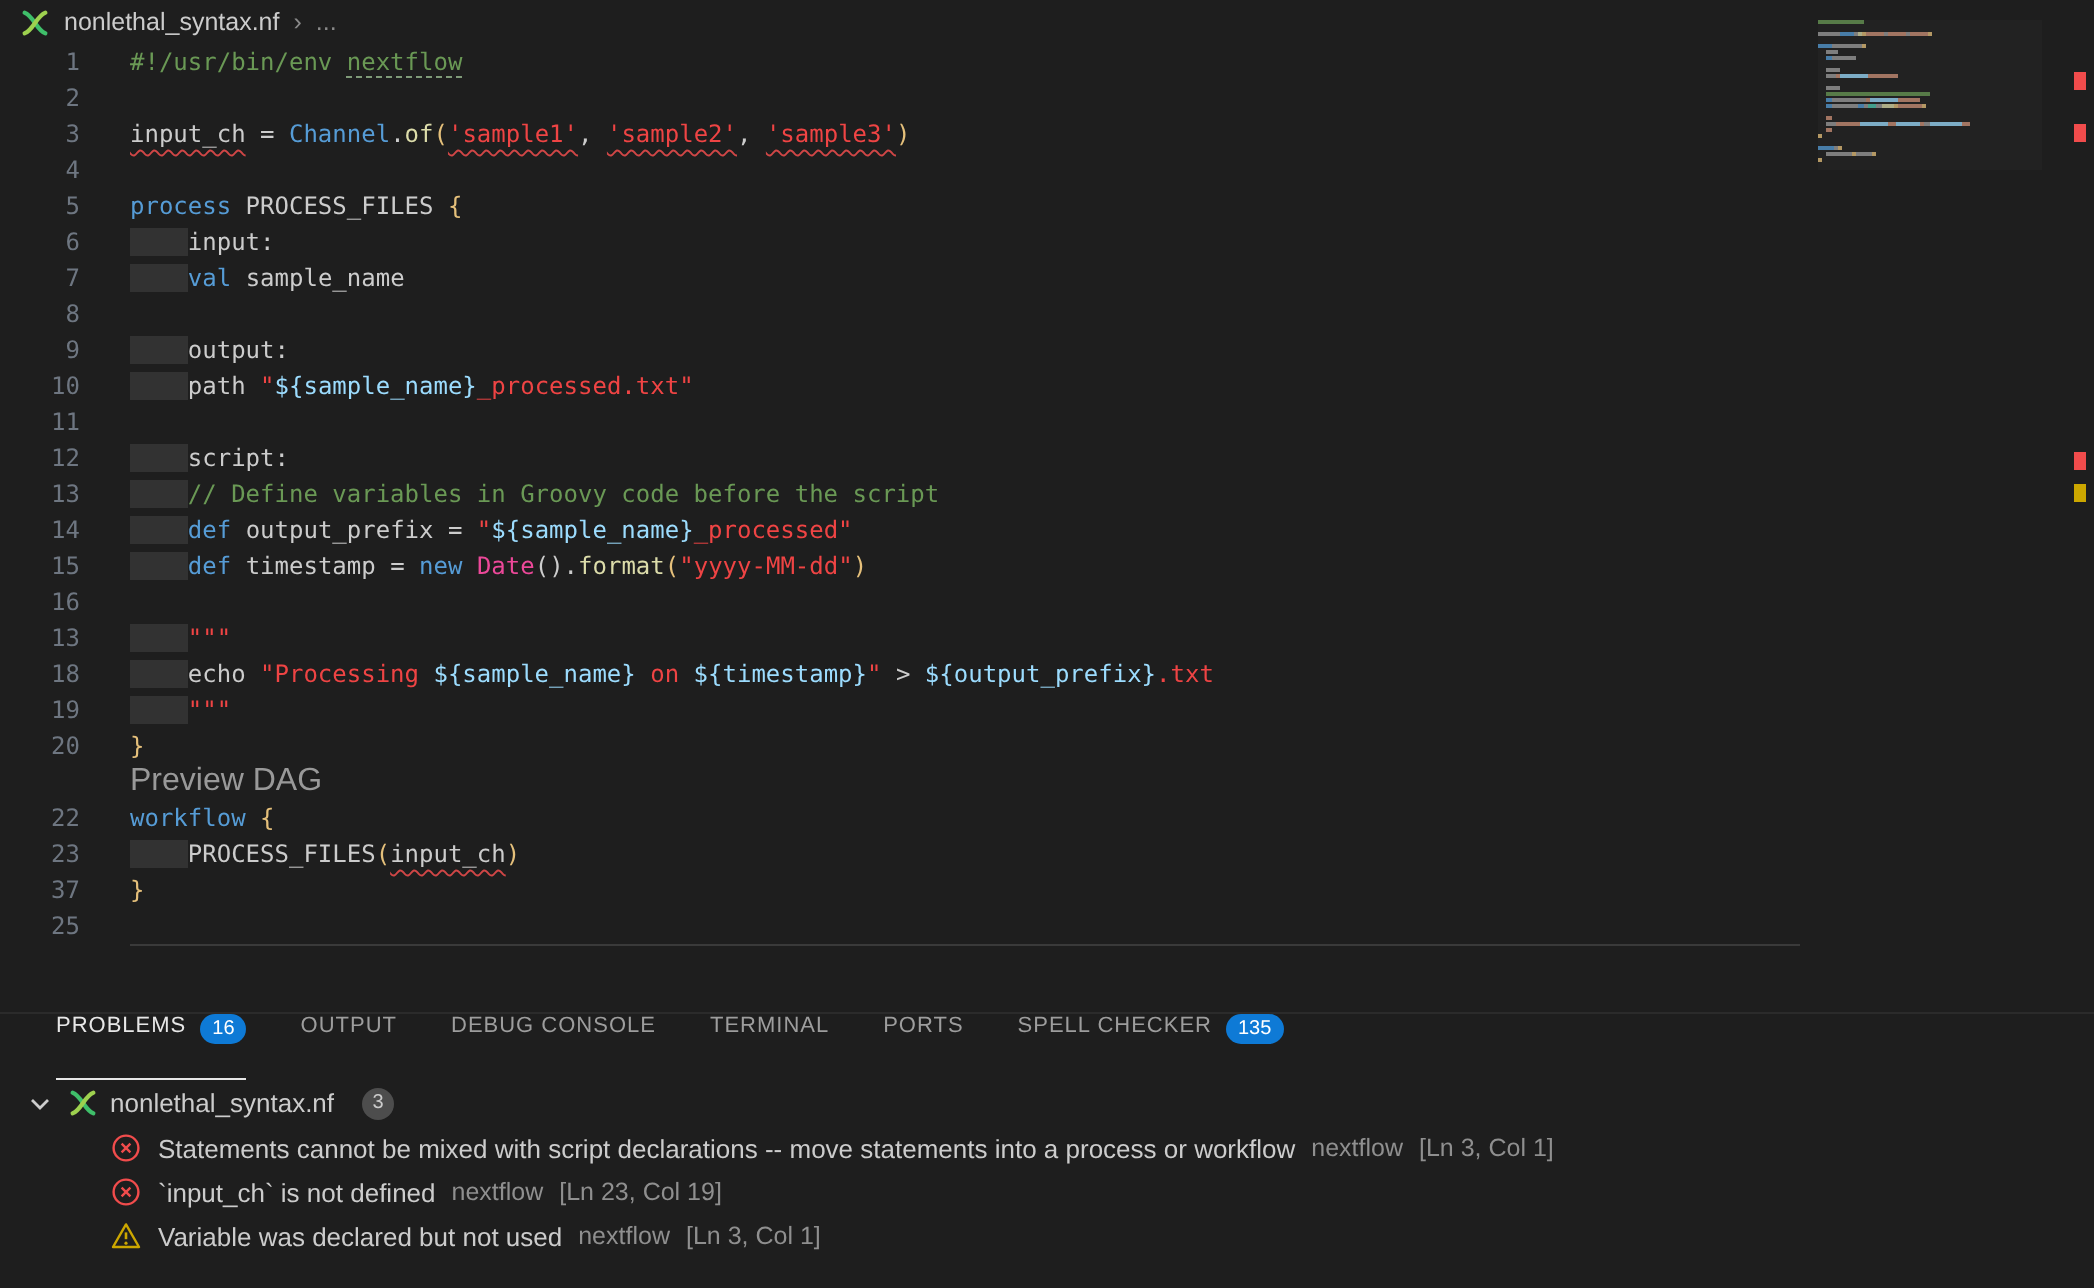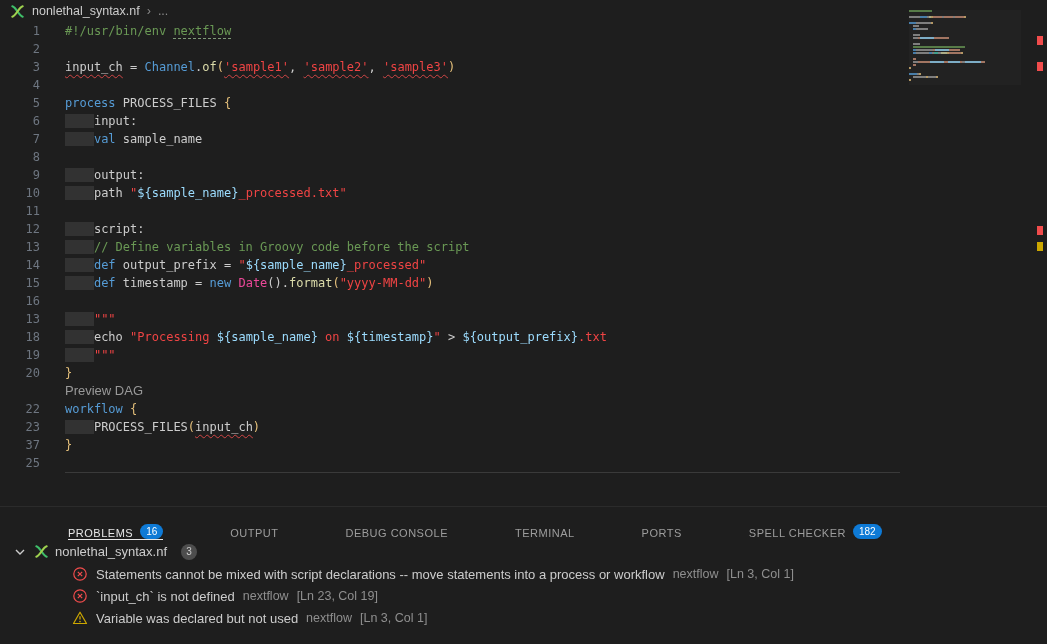--- a/index.html
+++ b/index.html
@@ -15,40 +15,40 @@
   
   .editor{position:absolute;top:22px;left:0;right:30px;}
   .row{display:flex;height:18px;line-height:18px;font-family:"DejaVu Sans Mono",monospace;font-size:12px;}
   .ln{width:40px;text-align:right;color:#6e7681;flex:0 0 auto;user-select:none;}
   .code{padding-left:25px;white-space:pre;}
   .ind{background:rgba(255,255,255,0.09);}
   .tk-cm{color:#6A9955}.tk-kw{color:#569CD6}.tk-fn{color:#DCDCAA}.tk-str{color:#ef4444}
   .tk-ip{color:#9CDCFE}.tk-ty{color:#ec4899}.tk-br{color:#E5C07B}.tk-df{color:#cccccc}
   .u-red{text-decoration-line:underline;text-decoration-style:wavy;text-decoration-color:#d14646;text-decoration-thickness:1px;text-underline-offset:3px;}
   .u-dash{text-decoration-line:underline;text-decoration-style:dashed;text-decoration-color:#7f9a78;text-decoration-thickness:1px;text-underline-offset:3px;}
-  .lens{color:#999999;font-family:"Liberation Sans",sans-serif;font-size:13px;text-align:center;}
+  .lens{color:#999999;font-family:"Liberation Sans",sans-serif;font-size:16px;text-align:center;}
   .eof-rule{margin-left:65px;width:835px;border-top:1px solid #3a3a3a;height:0;}
   
   .minimap{position:absolute;top:10px;right:26px;width:112px;background:rgba(255,255,255,0.02);}
   .mline{height:2px;margin-bottom:1px;white-space:nowrap;font-size:0;}
   .mtk{display:inline-block;height:2px;opacity:.75;}
   .ruler-mark{position:absolute;right:4px;width:6px;height:9px;}
   .rm-err{background:#f14c4c;}
   .rm-warn{background:#cca700;}
   
   .panel{position:absolute;top:506px;left:0;right:0;bottom:0;border-top:1px solid #2b2b2b;background:#1e1e1e;}
   .panel-tabs{display:flex;align-items:stretch;height:33px;padding-left:28px;gap:27px;font-size:11px;letter-spacing:.5px;color:#9d9d9d;}
-  .ptab{display:flex;align-items:flex-end;gap:7px;cursor:pointer;border-bottom:1px solid transparent;margin-left:40px;}
+  .ptab{display:flex;align-items:flex-start;gap:7px;cursor:pointer;border-bottom:1px solid transparent;}
   .ptab.active{color:#e7e7e7;border-bottom-color:#e7e7e7;}
   .badge{background:#0e7ad6;color:#ffffff;border-radius:9px;padding:1px 6px;font-size:10px;letter-spacing:0;line-height:13px;}
   .tree{font-size:13px;}
   .tree-file-row{display:flex;align-items:center;height:23px;padding-left:12px;gap:6px;}
   .twistie{width:16px;height:16px;flex:0 0 auto;}
   .count-badge{background:#4d4d4d;color:#cccccc;border-radius:50%;width:16px;height:16px;font-size:10px;display:flex;align-items:center;justify-content:center;margin-left:8px;}
-  .problem-row{display:flex;align-items:center;height:22px;padding-left:72px;gap:8px;}
+  .problem-row{display:flex;align-items:center;height:22px;padding-left:55px;gap:8px;}
   .sev-icon{width:16px;height:16px;flex:0 0 auto;}
   .msg{color:#cccccc;white-space:nowrap;}
   .src,.loc{color:#8f8f8f;font-size:12.5px;white-space:nowrap;}
 </style>
 </head>
 <body>
 
 <div class="topbar">
   <svg class="nf-icon" viewBox="0 0 16 16">
     <path d="M2.5 2.5 C7 4 9 12 13.5 13.5" stroke="#3fbf6a" stroke-width="2.3" fill="none" stroke-linecap="round"></path>
@@ -212,21 +212,21 @@
         <span>DEBUG CONSOLE</span>
       </div>
       <div class="ptab">
         <span>TERMINAL</span>
       </div>
       <div class="ptab">
         <span>PORTS</span>
       </div>
       <div class="ptab">
         <span>SPELL CHECKER</span>
-        <span class="badge">182</span>
+        <span class="badge">135</span>
       </div>
     </div>
   <div class="tree">
     <div class="tree-file-row">
       <svg class="twistie" viewBox="0 0 16 16">
         <path d="M4 6 L8 10 L12 6" stroke="#cccccc" fill="none" stroke-width="1.4"></path>
       </svg>
       <svg class="nf-icon" viewBox="0 0 16 16">
         <path d="M2.5 2.5 C7 4 9 12 13.5 13.5" stroke="#3fbf6a" stroke-width="2.3" fill="none" stroke-linecap="round"></path>
         <path d="M13.5 2.5 C9 4 7 12 2.5 13.5" stroke="#9ed14f" stroke-width="2.3" fill="none" stroke-linecap="round"></path>

